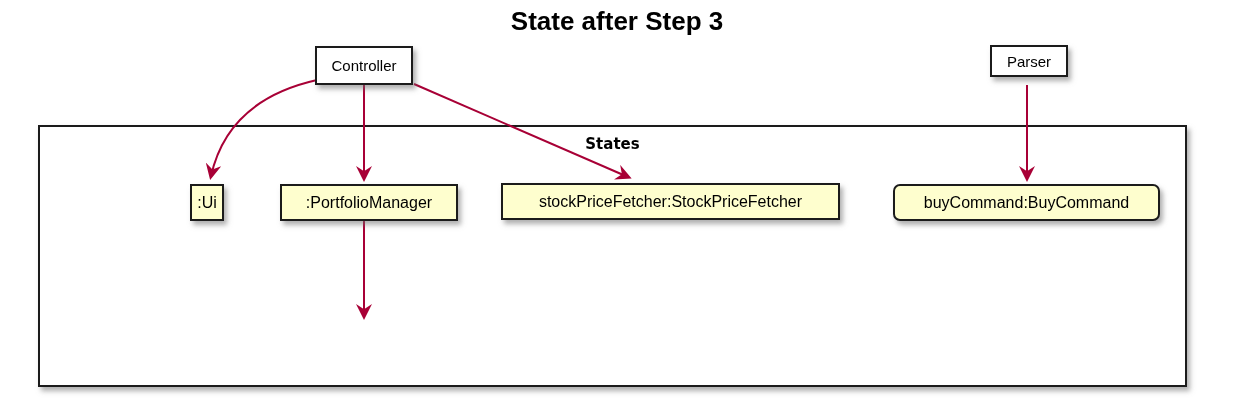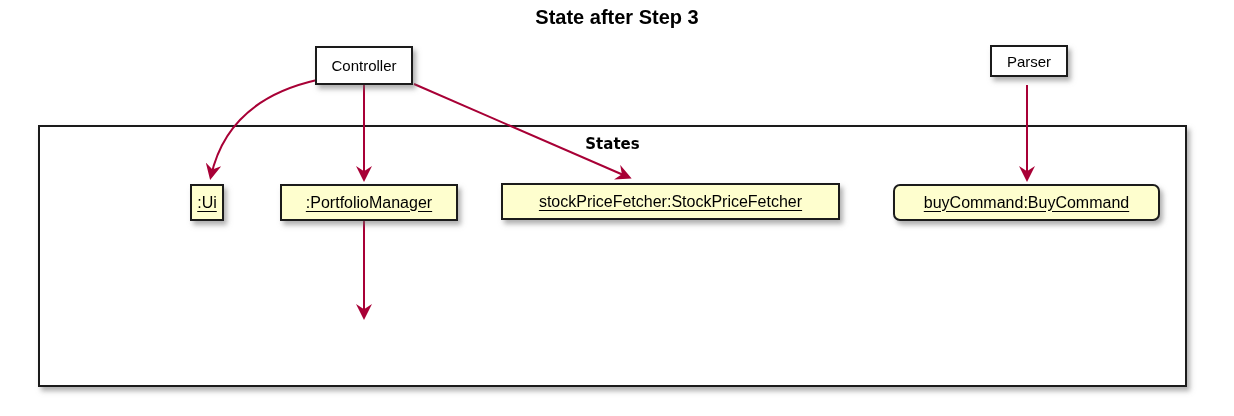--- a/index.html
+++ b/index.html
@@ -17,21 +17,21 @@
     background: #ffffff;
     font-family: "Liberation Sans", "DejaVu Sans", sans-serif;
     overflow: hidden;
   }
   .diagram-title {
     position: absolute;
     top: 6px;
     left: 0;
     width: 100%;
     text-align: center;
-    font-size: 20px;
+    font-size: 26px;
     font-weight: bold;
     color: #000;
   }
   .frame {
     position: absolute;
     left: 38px;
     top: 125px;
     width: 1149px;
     height: 262px;
     border: 2px solid var(--border);
@@ -62,21 +62,20 @@
   }
   .class-box {
     background: #ffffff;
     font-size: 15px;
   }
   .object-box {
     background: var(--objectFill);
     font-size: 16px;
   }
   .object-box .label {
-    text-decoration: underline;
     text-underline-offset: 3px;
   }
   #edge-layer {
     position: absolute;
     left: 0;
     top: 0;
     width: 1234px;
     height: 416px;
     z-index: 2;
     pointer-events: none;

